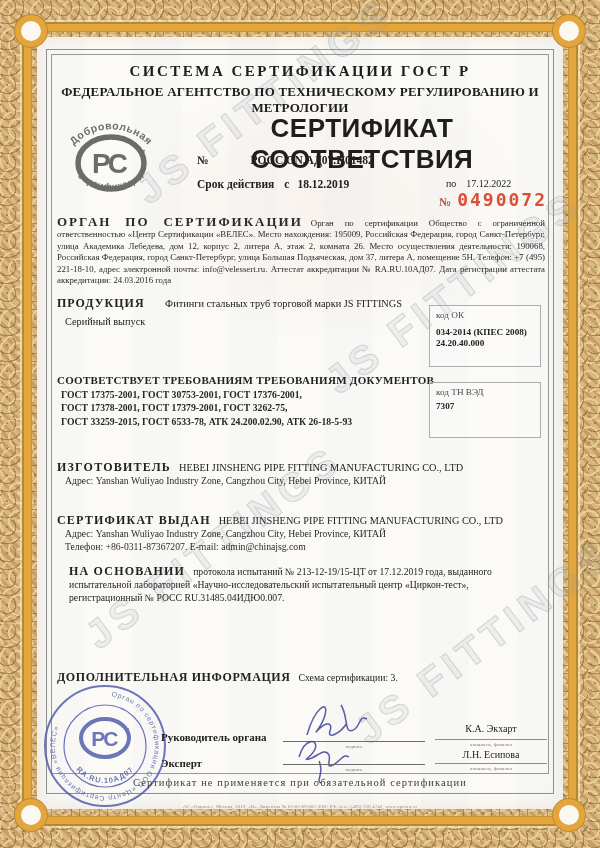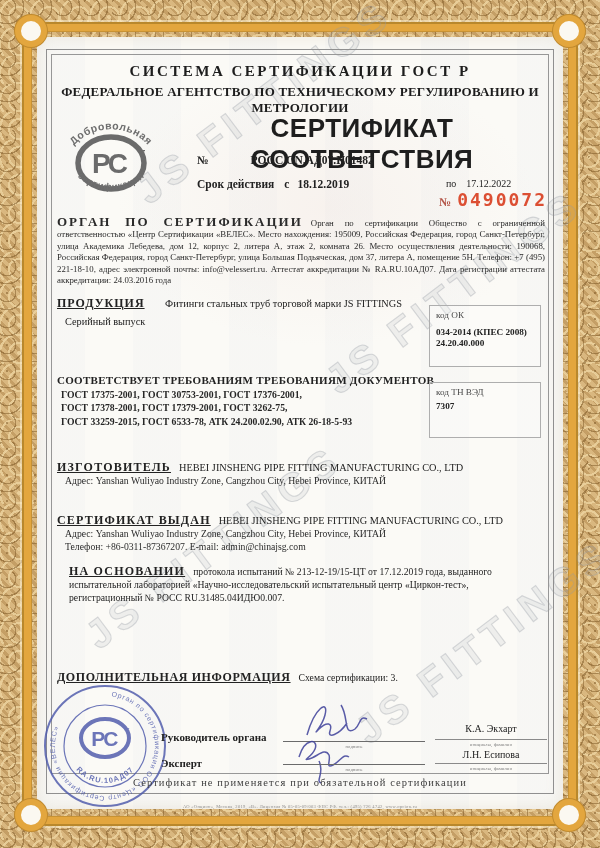--- a/index.html
+++ b/index.html
@@ -42,21 +42,21 @@
   .numrow .no{margin-right:42px;}
   .validrow{left:160px;top:141px;font-weight:700;font-size:11.5px;}
   .validrow .prep{margin:0 8px 0 10px;}
   .to-group{left:367px;top:141px;font-weight:400;font-size:10px;margin-left:42px;}
   .to-group .prep{margin-right:10px;}
   .blankno{top:152px;right:16px;text-align:right;}
   .blankno .no-sym{font:700 12px "Liberation Serif",serif;color:#b4574a;margin-right:6px;}
   .blankno .digits{font:700 18px "DejaVu Sans Mono",monospace;color:#dc4f33;letter-spacing:2px;}
   
   .sec-h{font-weight:700;font-size:13px;letter-spacing:2px;margin-right:8px;}
-  .sec-h2{font-weight:700;font-size:12px;letter-spacing:1.2px;margin-right:8px;text-decoration:underline;}
+  .sec-h2{font-weight:700;font-size:12px;letter-spacing:1.2px;margin-right:8px;}
   .organ{left:20px;top:179px;width:488px;font-size:8.8px;line-height:11.4px;text-align:justify;color:#2a2a2a;}
   .product-row{left:20px;top:259px;font-size:10.3px;}
   .product-row .sec-h2{display:inline-block;width:100px;letter-spacing:1px;}
   .serial{left:28px;top:279px;font-size:10.3px;}
   .codebox{width:112px;box-sizing:border-box;border:1px solid #aeaeae;padding:4px 6px;font-size:9.2px;color:#333;background:rgba(255,255,255,.25);}
   .codebox .cb-label{color:#4a4a4a;}
   .codebox .cb-val{margin-top:7px;line-height:11px;color:#232323;font-weight:bold;}
   .box-ok{left:392px;top:268px;height:62px;}
   .box-tnved{left:392px;top:345px;height:56px;}
   .box-tnved .cb-val{margin-top:4px;}

